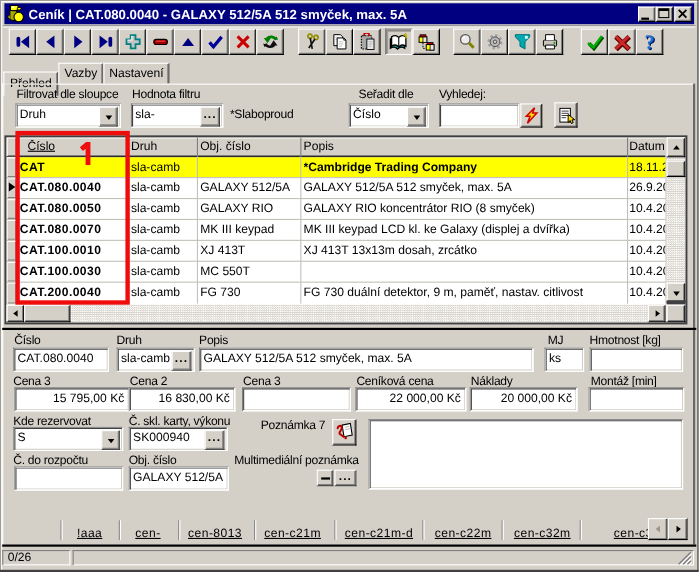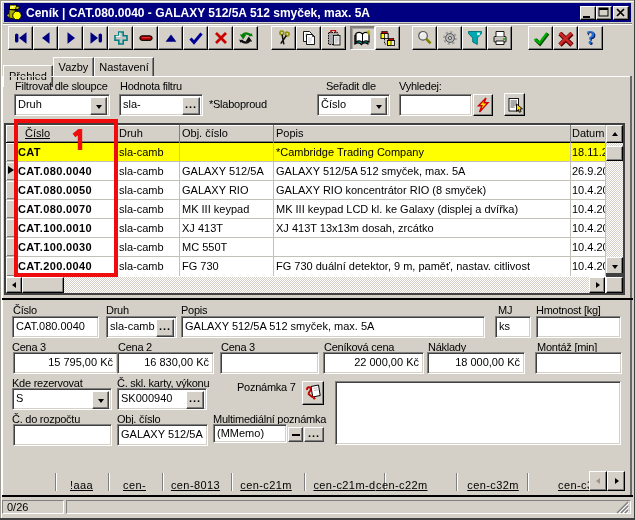--- a/index.html
+++ b/index.html
@@ -282,21 +282,21 @@
 <div class="abs" style="left:6px;top:200px;width:9px;height:18px;background:#d4d0c8;box-shadow:inset 1px 1px 0 #fff,inset -1px -1px 0 #808080;"></div>
 <div class="abs" style="left:6px;top:219px;width:9px;height:18px;background:#d4d0c8;box-shadow:inset 1px 1px 0 #fff,inset -1px -1px 0 #808080;"></div>
 <div class="abs" style="left:6px;top:238px;width:9px;height:18px;background:#d4d0c8;box-shadow:inset 1px 1px 0 #fff,inset -1px -1px 0 #808080;"></div>
 <div class="abs" style="left:6px;top:257px;width:9px;height:19px;background:#d4d0c8;box-shadow:inset 1px 1px 0 #fff,inset -1px -1px 0 #808080;"></div>
 <div class="abs" style="left:8px;top:166px;width:0;height:0;border:4.5px solid transparent;border-left:6px solid #000;"></div>
 
 <div class="abs" style="left:15px;top:143px;width:590px;height:18px;background:#ffff00;"></div>
 
 <div class="cell num" style="left:18px;top:146px;width:96px;">CAT</div>
 <div class="cell" style="left:119px;top:146px;width:58px;">sla-camb</div>
-<div class="cell" style="left:276px;top:146px;width:292px;">*Cambridge Trading Company</div>
+<div class="cell" style="left:276px;top:146px;width:292px;font-weight:bold;">*Cambridge Trading Company</div>
 <div class="cell" style="left:572px;top:146px;width:33px;">18.11.2004</div>
 <div class="cell num" style="left:18px;top:165px;width:96px;">CAT.080.0040</div>
 <div class="cell" style="left:119px;top:165px;width:58px;">sla-camb</div>
 <div class="cell" style="left:182px;top:165px;width:89px;">GALAXY 512/5A</div>
 <div class="cell" style="left:276px;top:165px;width:292px;">GALAXY 512/5A 512 smyček, max. 5A</div>
 <div class="cell" style="left:572px;top:165px;width:33px;">26.9.2003</div>
 <div class="cell num" style="left:18px;top:184px;width:96px;">CAT.080.0050</div>
 <div class="cell" style="left:119px;top:184px;width:58px;">sla-camb</div>
 <div class="cell" style="left:182px;top:184px;width:89px;">GALAXY RIO</div>
 <div class="cell" style="left:276px;top:184px;width:292px;">GALAXY RIO koncentrátor RIO (8 smyček)</div>
@@ -392,21 +392,21 @@
       <div class="r">15 795,00 Kč</div>
     </div>
 <div class="fld" style="left:117px;top:352px;width:97px;height:22px">
       <div class="r">16 830,00 Kč</div>
     </div>
 <div class="fld" style="left:220px;top:352px;width:99px;height:22px"></div>
 <div class="fld" style="left:323px;top:352px;width:101px;height:22px">
       <div class="r">22 000,00 Kč</div>
     </div>
 <div class="fld" style="left:427px;top:352px;width:98px;height:22px">
-      <div class="r">18 000,00 Kč</div>
+      <div class="r">20 000,00 Kč</div>
     </div>
 <div class="fld" style="left:535px;top:352px;width:87px;height:22px"></div>
 <div class="lbl" style="left:12px;top:377px">Kde rezervovat</div>
 <div class="lbl" style="left:117px;top:377px">Č. skl. karty, výkonu</div>
 <div class="lbl" style="left:237px;top:381px">Poznámka 7</div>
 <div class="fld" style="left:12px;top:388px;width:100px;height:22px">
       <div class="t">S</div>
   <div class="cb" style="right:2px;top:2px;width:17px;height:18px">
         <div class="arrdn"></div>
       </div>
@@ -425,23 +425,20 @@
     <circle cx="10.2" cy="14.2" r="1.2" fill="#c00000"></circle>
       </svg>
     </div>
 <div class="fld" style="left:335px;top:381px;width:286px;height:64px"></div>
 <div class="lbl" style="left:12px;top:413px">Č. do rozpočtu</div>
 <div class="lbl" style="left:117px;top:413px">Obj. číslo</div>
 <div class="lbl" style="left:213px;top:413px">Multimediální poznámka</div>
 <div class="fld" style="left:13px;top:424px;width:99px;height:22px"></div>
 <div class="fld" style="left:117px;top:424px;width:91px;height:22px">
       <div class="t">GALAXY 512/5A</div>
-    </div>
-<div class="fld" style="left:213px;top:424px;width:74px;height:19px">
-      <div class="t" style="top:2px">(MMemo)</div>
     </div>
 <div class="cb" style="left:288px;top:427px;width:15px;height:15px">
       <div style="width:8px;height:2px;background:#000"></div>
     </div>
 <div class="cb" style="left:304px;top:427px;width:20px;height:15px;font-weight:bold;letter-spacing:1px">
       <span style="margin-top:-4px">...</span>
     </div>
 
 <div class="blk" style="left:2px;top:495px;width:631px;height:2px"></div>
 
@@ -459,21 +456,21 @@
 <div class="abs" style="left:385px;top:473px;width:1px;height:18px;background:#fff"></div>
 <div class="abs" style="left:456px;top:473px;width:1px;height:18px;background:#808080"></div>
 <div class="abs" style="left:457px;top:473px;width:1px;height:18px;background:#fff"></div>
 <div class="abs" style="left:527px;top:473px;width:1px;height:18px;background:#808080"></div>
 <div class="abs" style="left:528px;top:473px;width:1px;height:18px;background:#fff"></div>
 <div class="lbl" style="left:36.5px;top:479px;width:90px;text-align:center;letter-spacing:0.4px"><u class="tl">!aaa</u></div>
 <div class="lbl" style="left:89.5px;top:479px;width:90px;text-align:center;letter-spacing:0.4px"><u class="tl">cen-</u></div>
 <div class="lbl" style="left:150.5px;top:479px;width:90px;text-align:center;letter-spacing:0.4px"><u class="tl">cen-8013</u></div>
 <div class="lbl" style="left:221px;top:479px;width:90px;text-align:center;letter-spacing:0.4px"><u class="tl">cen-c21m</u></div>
 <div class="lbl" style="left:299.5px;top:479px;width:90px;text-align:center;letter-spacing:0.4px"><u class="tl">cen-c21m-d</u></div>
-<div class="lbl" style="left:376px;top:479px;width:90px;text-align:left;letter-spacing:0.4px"><u class="tl">cen-c22m</u></div>
+<div class="lbl" style="left:376px;top:479px;width:90px;text-align:center;letter-spacing:0.4px"><u class="tl">cen-c22m</u></div>
 <div class="lbl" style="left:448px;top:479px;width:90px;text-align:center;letter-spacing:0.4px"><u class="tl">cen-c32m</u></div>
 <div class="lbl" style="left:519.5px;top:479px;width:90px;text-align:right;letter-spacing:0.4px"><u class="tl">cen-c36m</u></div>
 <div class="sbtn" style="left:589px;top:471px;width:18px;height:20px;">
       <div style="width:0;height:0;border:3.5px solid transparent;border-right:4.5px solid #9a968c;margin-right:4px;"></div>
     </div>
 <div class="sbtn" style="left:607px;top:471px;width:18px;height:20px;">
       <div style="width:0;height:0;border:3.5px solid transparent;border-left:4.5px solid #000;margin-left:4px;"></div>
     </div>
 
 <div class="abs" style="left:2px;top:500px;width:62px;height:14px;border:1px solid;border-color:#808080 #fff #fff #808080;box-sizing:border-box;">

